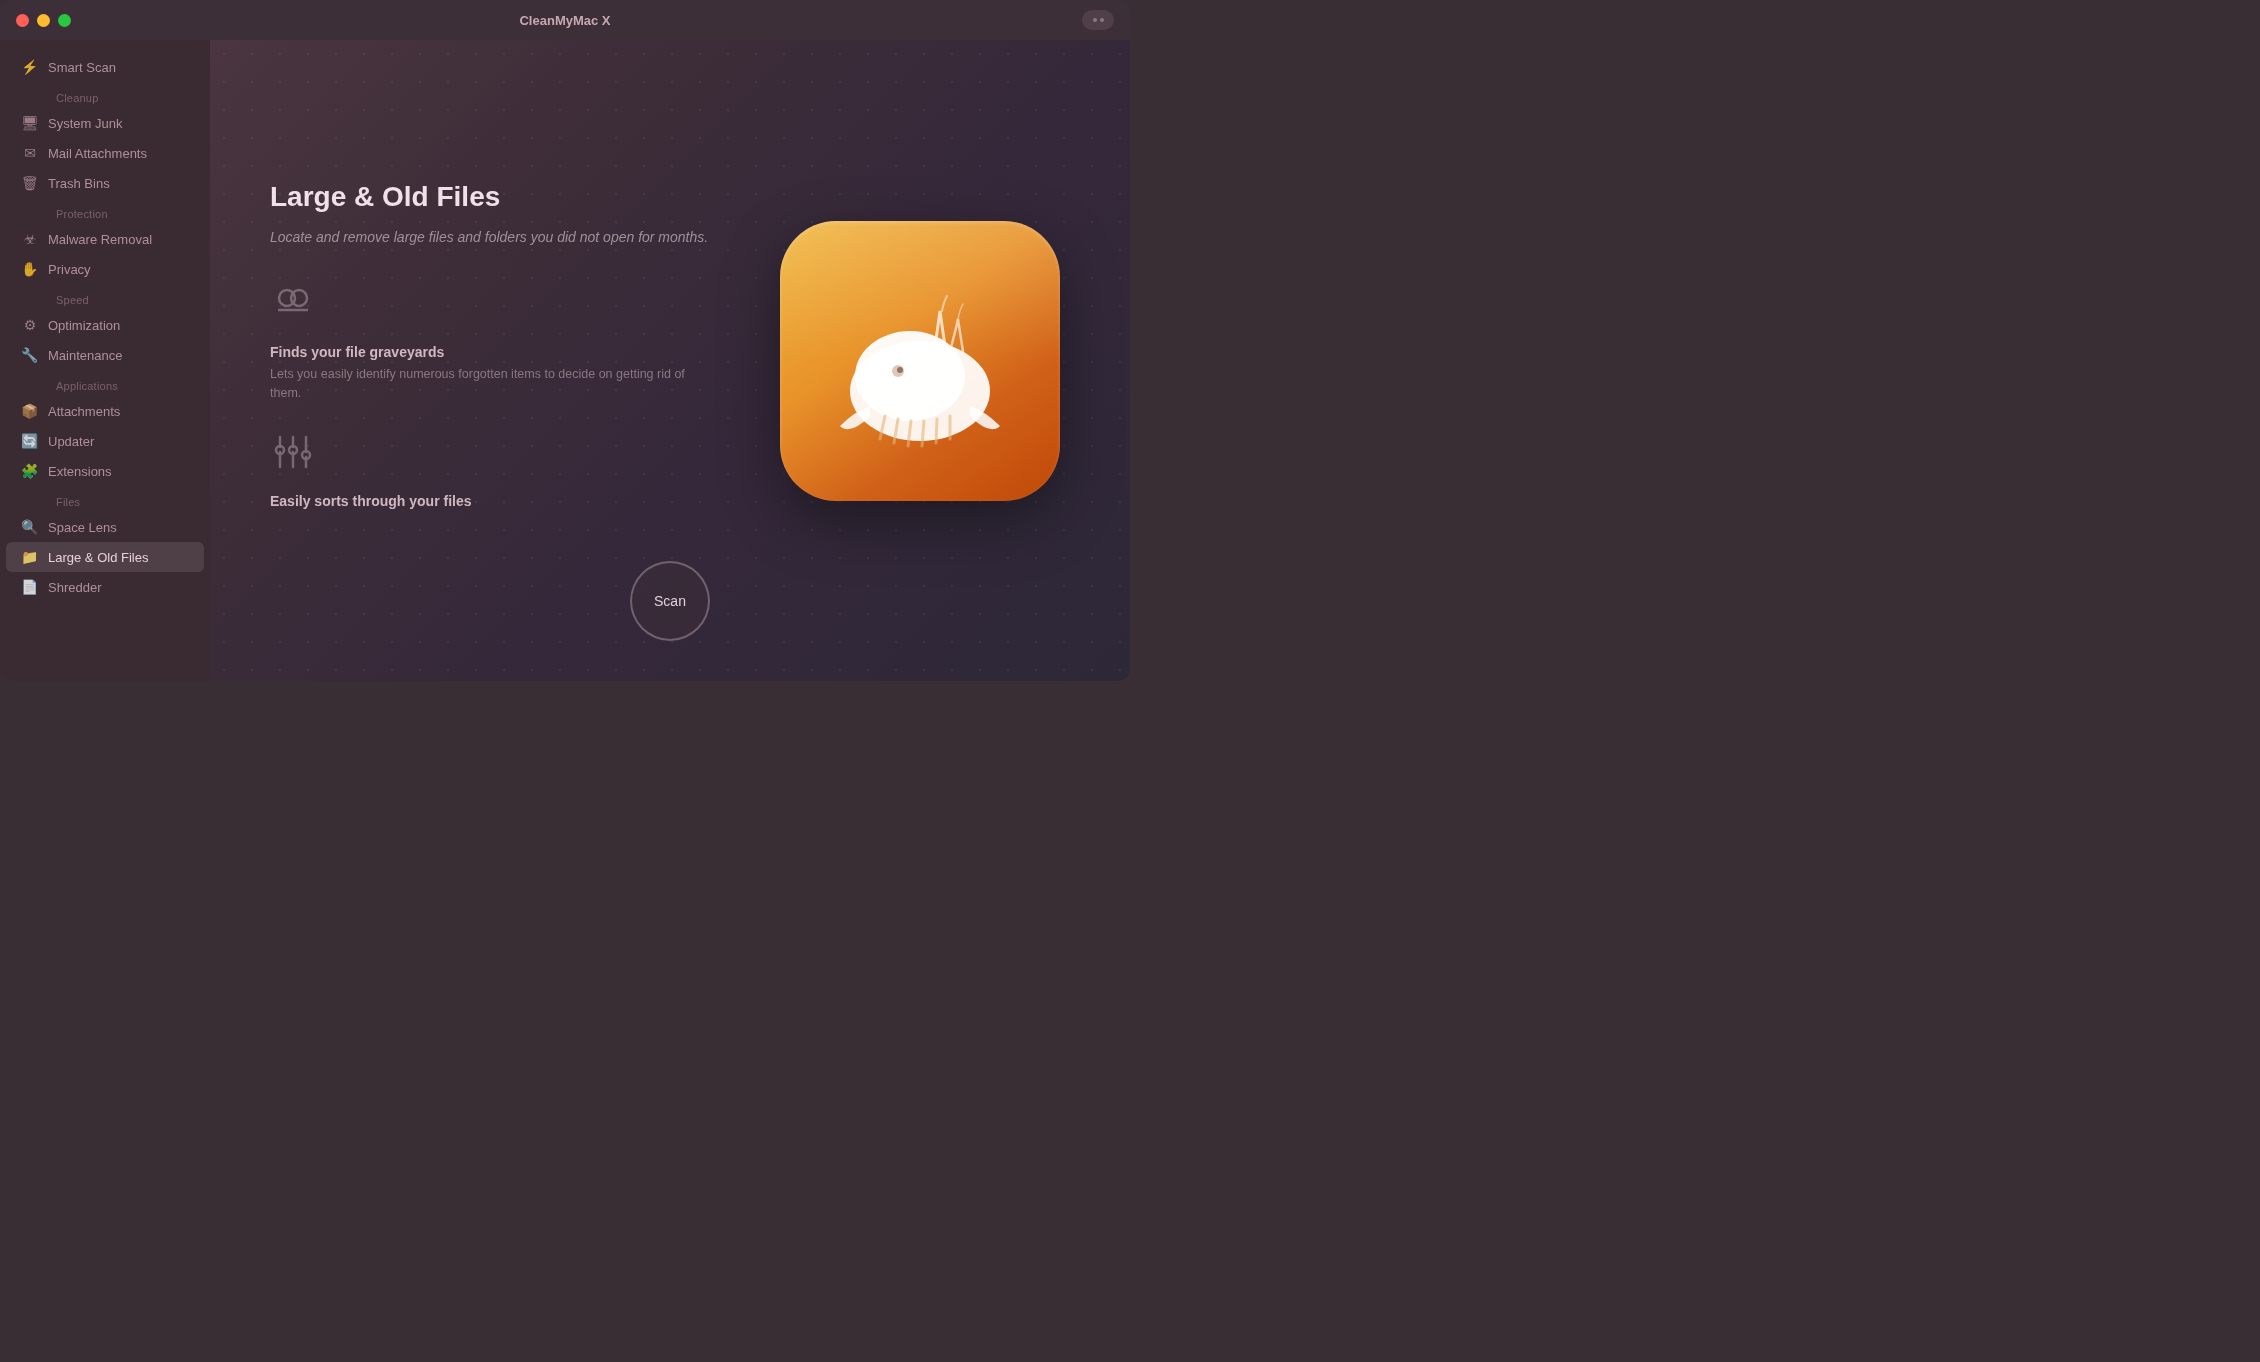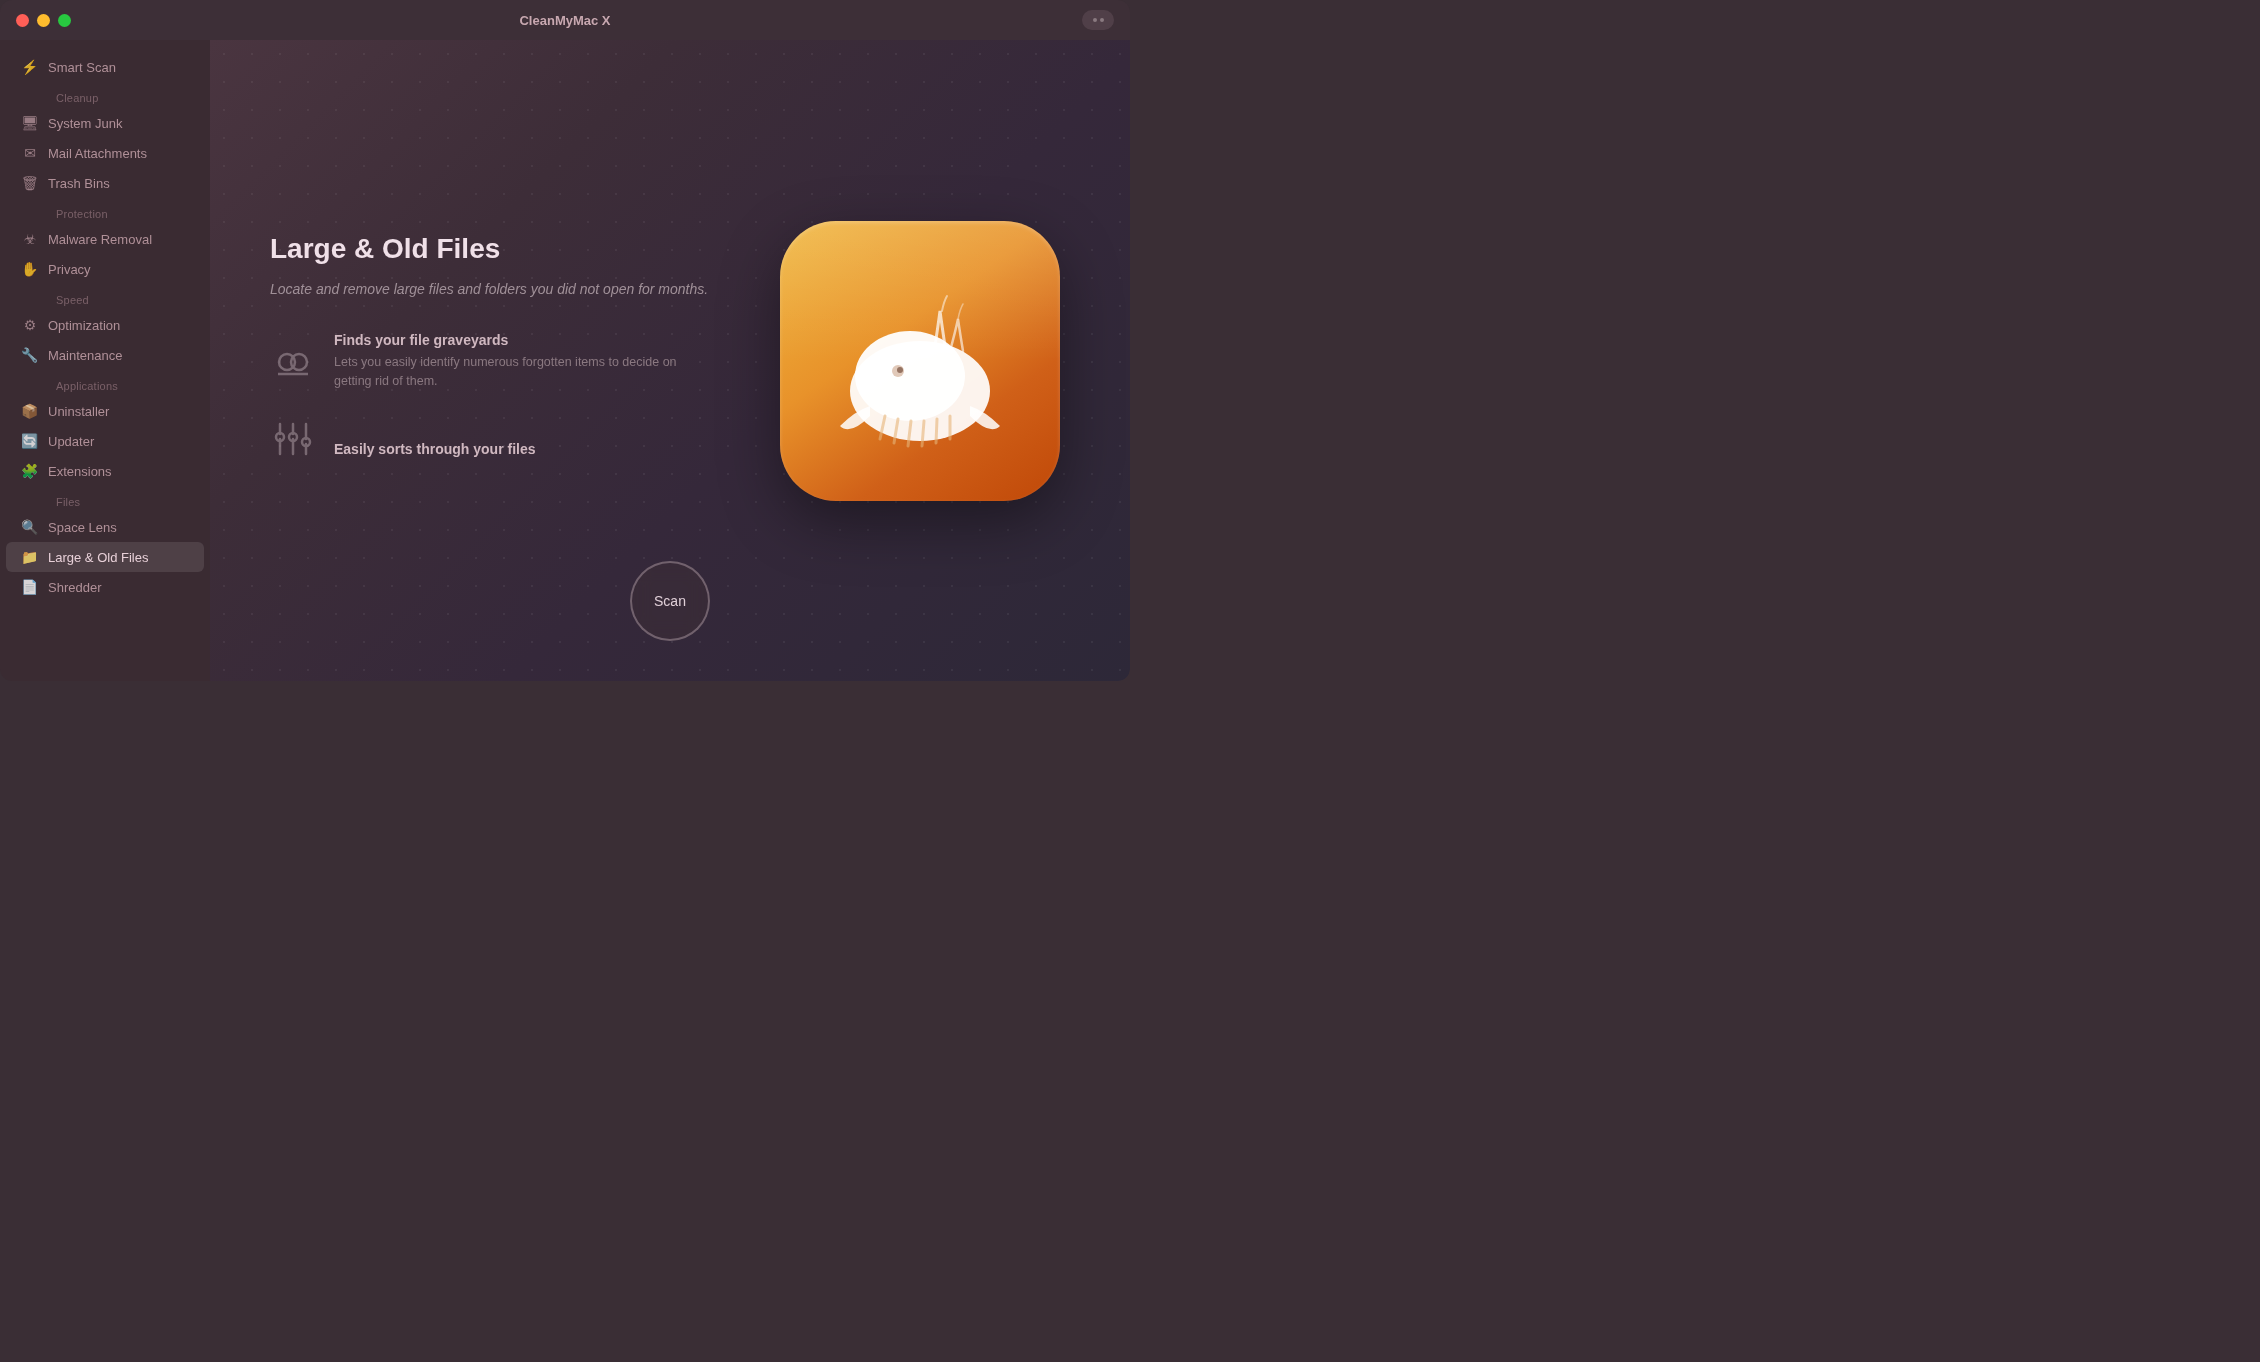--- a/index.html
+++ b/index.html
@@ -181,21 +181,22 @@
       color: #a09098;
       line-height: 1.5;
       margin-bottom: 32px;
       font-style: italic;
     }
 
     .feature-item {
       display: flex;
       gap: 18px;
       margin-bottom: 26px;
-      align-items: flex-end;
+      align-items: flex-start;
+      flex-direction: column;
     }
 
     .feature-icon-wrapper {
       width: 46px;
       height: 46px;
       flex-shrink: 0;
       display: flex;
       align-items: center;
       justify-content: center;
     }
@@ -348,21 +349,21 @@
 
       <div class="sidebar-item">
         <span class="sidebar-icon">🔧</span>
         <span>Maintenance</span>
       </div>
 
       <div class="sidebar-section-label">Applications</div>
 
       <div class="sidebar-item">
         <span class="sidebar-icon">📦</span>
-        <span>Uninstaller</span>
+        <span>Attachments</span>
       </div>
 
       <div class="sidebar-item">
         <span class="sidebar-icon">🔄</span>
         <span>Updater</span>
       </div>
 
       <div class="sidebar-item">
         <span class="sidebar-icon">🧩</span>
         <span>Extensions</span>

